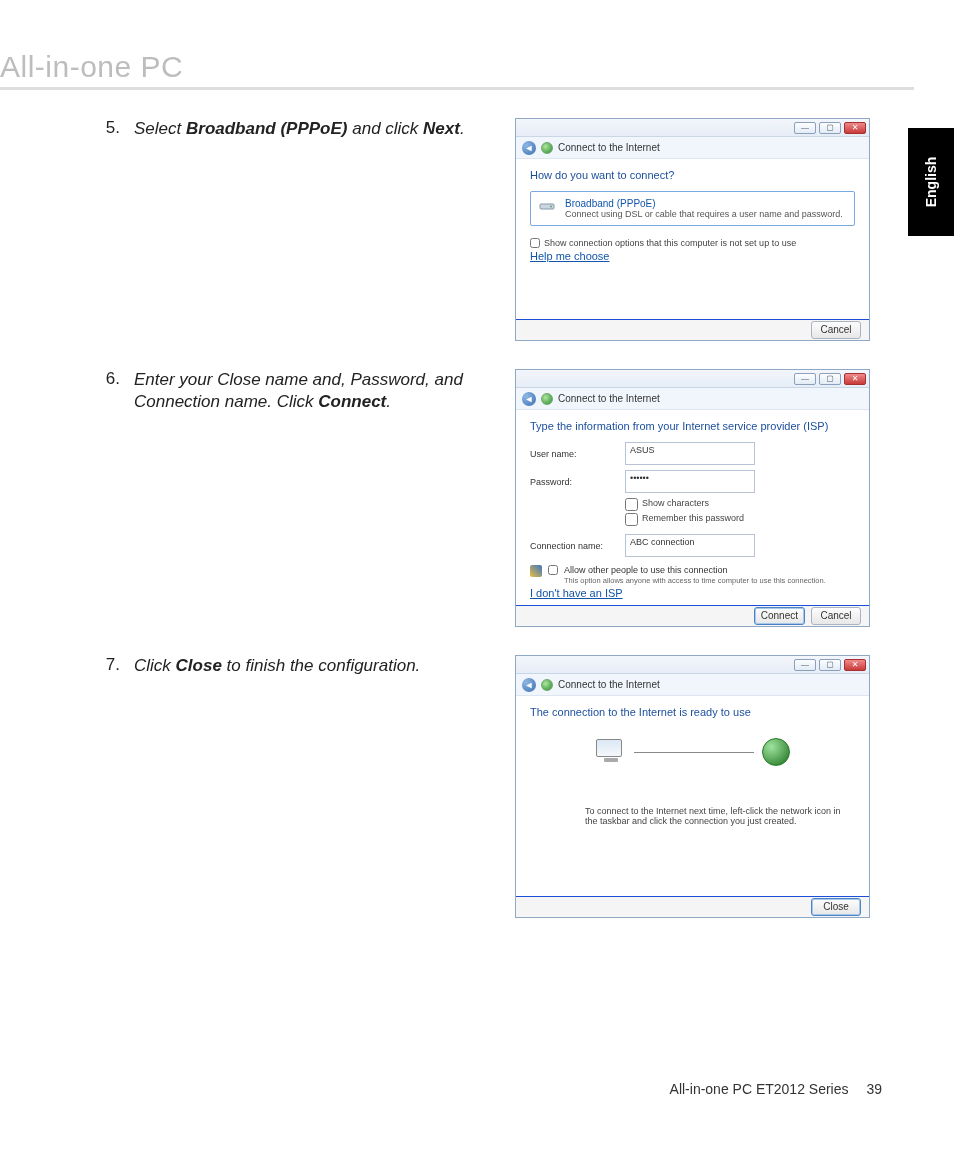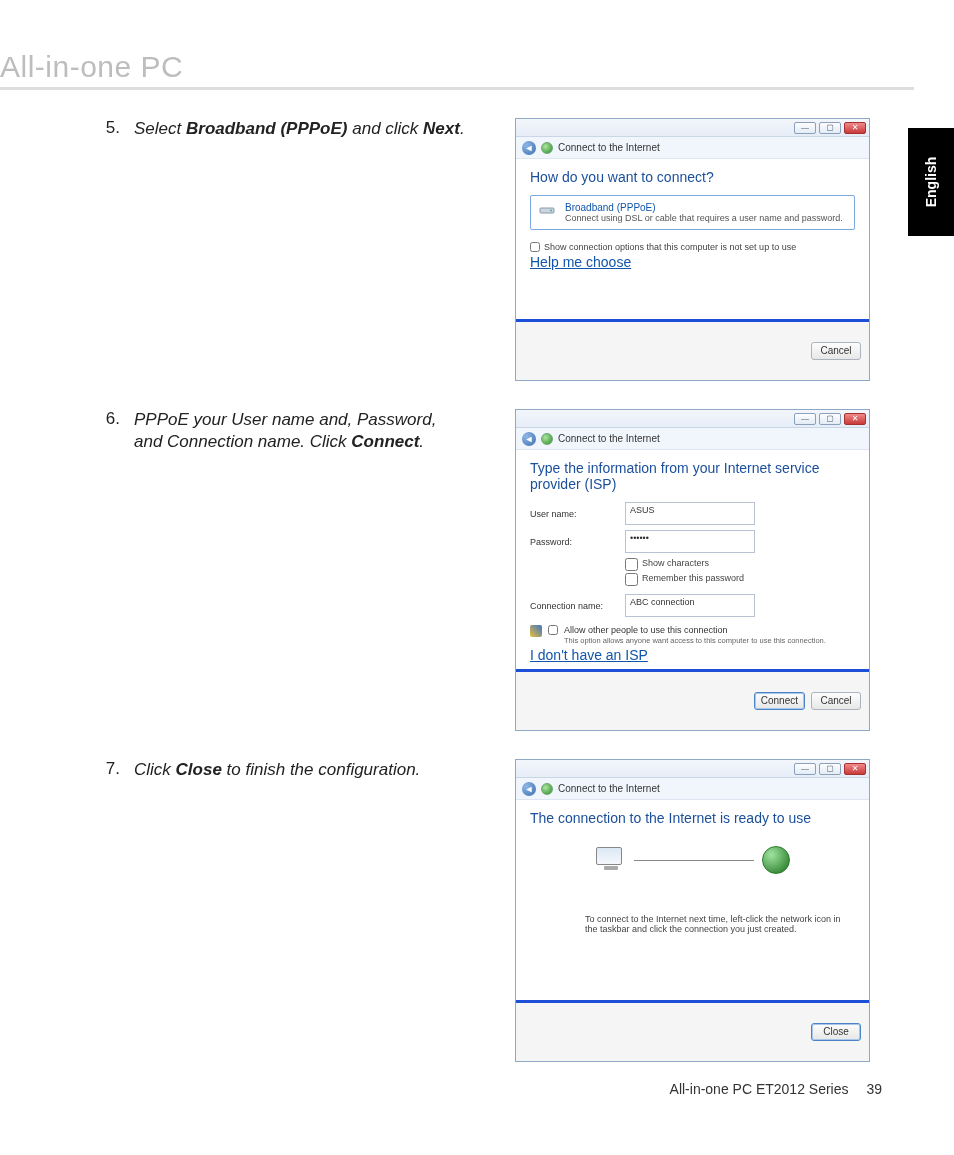--- a/index.html
+++ b/index.html
@@ -123,43 +123,43 @@
     width: 12px; height: 12px;
     border-radius: 50%;
     background: radial-gradient(circle at 35% 35%, #aee6a0, #2b8b2b);
     border: 1px solid #6fa86f;
   }
   .shot-body {
     background: #fff;
     padding: 10px 14px 6px 14px;
     min-height: 160px;
   }
-  .prompt { color: #1b4f9c; font-size: 14px; margin-bottom: 10px; }
+  .prompt { color: #1b4f9c; font-size: 11px; margin-bottom: 10px; }
   .opt {
     border: 1px solid #c6d4e6;
     border-radius: 2px;
     padding: 6px 8px;
     margin-bottom: 6px;
     display:flex;
     gap:8px;
     align-items:flex-start;
   }
   .opt.sel { border-color:#7aa8e0; }
   .opt .ico { width:18px;height:14px; }
   .sigbars { display:flex;align-items:flex-end;gap:1px;height:14px;}
   .sigbars i{display:block;width:2px;background:#2a9e2a;}
   .opt-title { color: #1156aa; font-size: 10px; }
   .opt-desc { color: #555; font-size: 9px; }
   .chkline { display:flex; align-items:center; gap:4px; font-size:9px; color:#444; margin-top:12px;}
   .chkline input { width:10px;height:10px;}
-  .lnk { color:#1156aa; font-size:14px; text-decoration:underline; margin-top:2px; display:inline-block;}
+  .lnk { color:#1156aa; font-size:11px; text-decoration:underline; margin-top:2px; display:inline-block;}
   .shot-footer {
     background:#f5f5f5;
-    border-top:3px solid #1d4ed8;
-    padding:20px 8px;
+    border-top:1px solid #1d4ed8;
+    padding:1px 8px;
     display:flex;
     justify-content:flex-end;
     gap:6px;
   }
   .btn {
     min-width:50px;
     height:18px;
     font-size:10px;
     background:linear-gradient(#fdfdfd,#e7e7e7);
     border:1px solid #aab3bf;
@@ -246,21 +246,21 @@
       </div>
       <div class="shot-footer">
         <div class="btn">Cancel</div>
       </div>
     </div>
   </div>
 
   <div class="step-row">
     <div class="step-num">6.</div>
     <div class="step-text">
-      <span>PPPoE your User name and, Password, and Connection name. Click </span><b>Connect</b><span>.</span>
+      <span>Enter your Close name and, Password, and Connection name. Click </span><b>Connect</b><span>.</span>
     </div>
     <div class="shot">
       <div class="shot-titlebar">
         <div class="winbtn">—</div>
         <div class="winbtn">▢</div>
         <div class="winbtn close">✕</div>
       </div>
       <div class="shot-subbar">
         <div class="back-circle">◄</div>
         <div class="globe-ico"></div>
@@ -286,21 +286,21 @@
           </div>
         <div class="formrow" style="margin-top:8px">
           <label>Connection name:</label>
           <div class="inp">ABC connection</div>
         </div>
         <div class="allow">
           <div class="shield"></div>
           <input type="checkbox" style="width: 10px; height: 10px;">
           <div>
             <span>Allow other people to use this connection</span>
-            <small>This option allows anyone want access to this computer to use this connection.</small>
+            <small>This option allows anyone with access to time computer to use this connection.</small>
           </div>
         </div>
         <span class="lnk" style="">I don't have an ISP</span>
       </div>
       <div class="shot-footer">
         <div class="btn default">Connect</div>
         <div class="btn">Cancel</div>
       </div>
     </div>
   </div>

